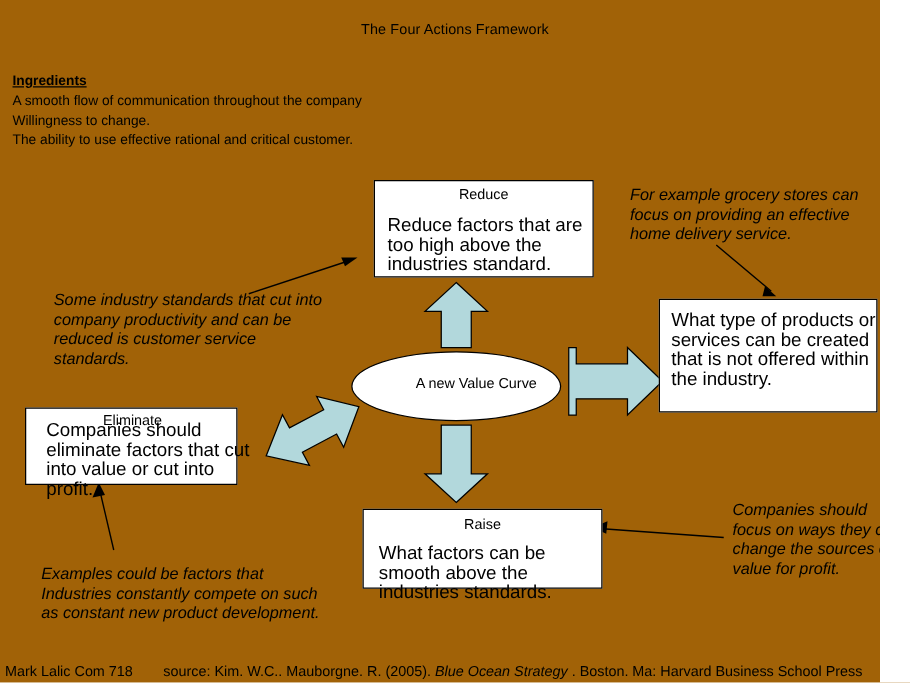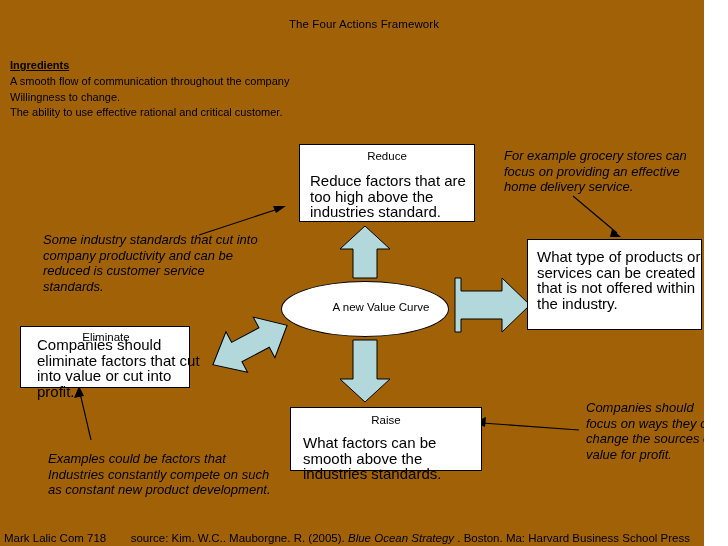--- a/index.html
+++ b/index.html
@@ -120,21 +120,21 @@
   }
 
   
   .note {
     font-size: 13px;
     line-height: 15.5px;
     font-style: italic;
   }
   #note-reduce   { left: 43px;  top: 232px; width: 220px; }
   #note-create   { left: 504px; top: 148px; width: 210px; }
-  #note-eliminate{ left: 48px;  top: 451px; width: 225px; }
+  #note-eliminate{ left: 33px;  top: 451px; width: 225px; }
   #note-raise    { left: 586px; top: 400px; width: 140px; }
 
   
   #footer {
     left: 4px; top: 531px;
     width: 724px;
     font-size: 11.5px;
     line-height: 14px;
     white-space: nowrap;
   }

